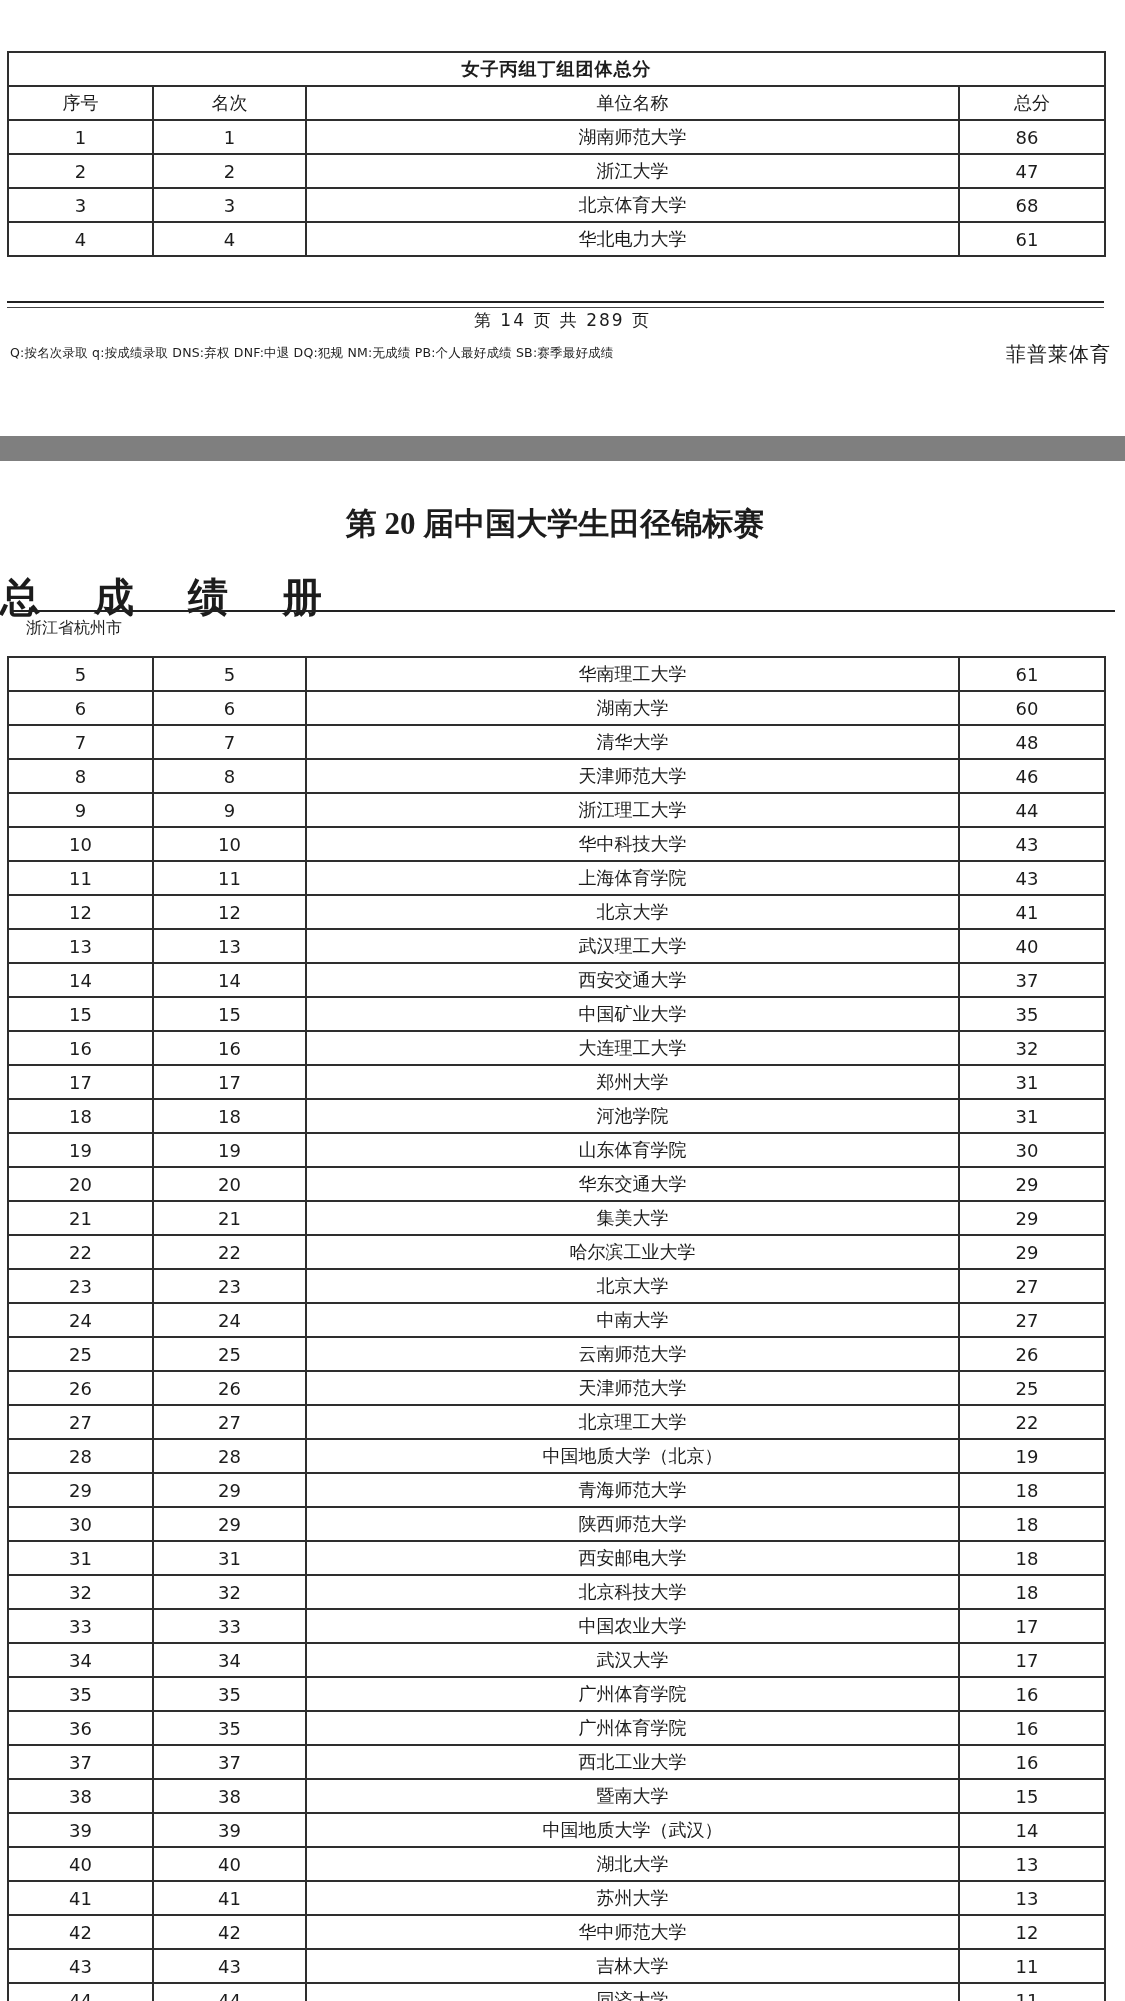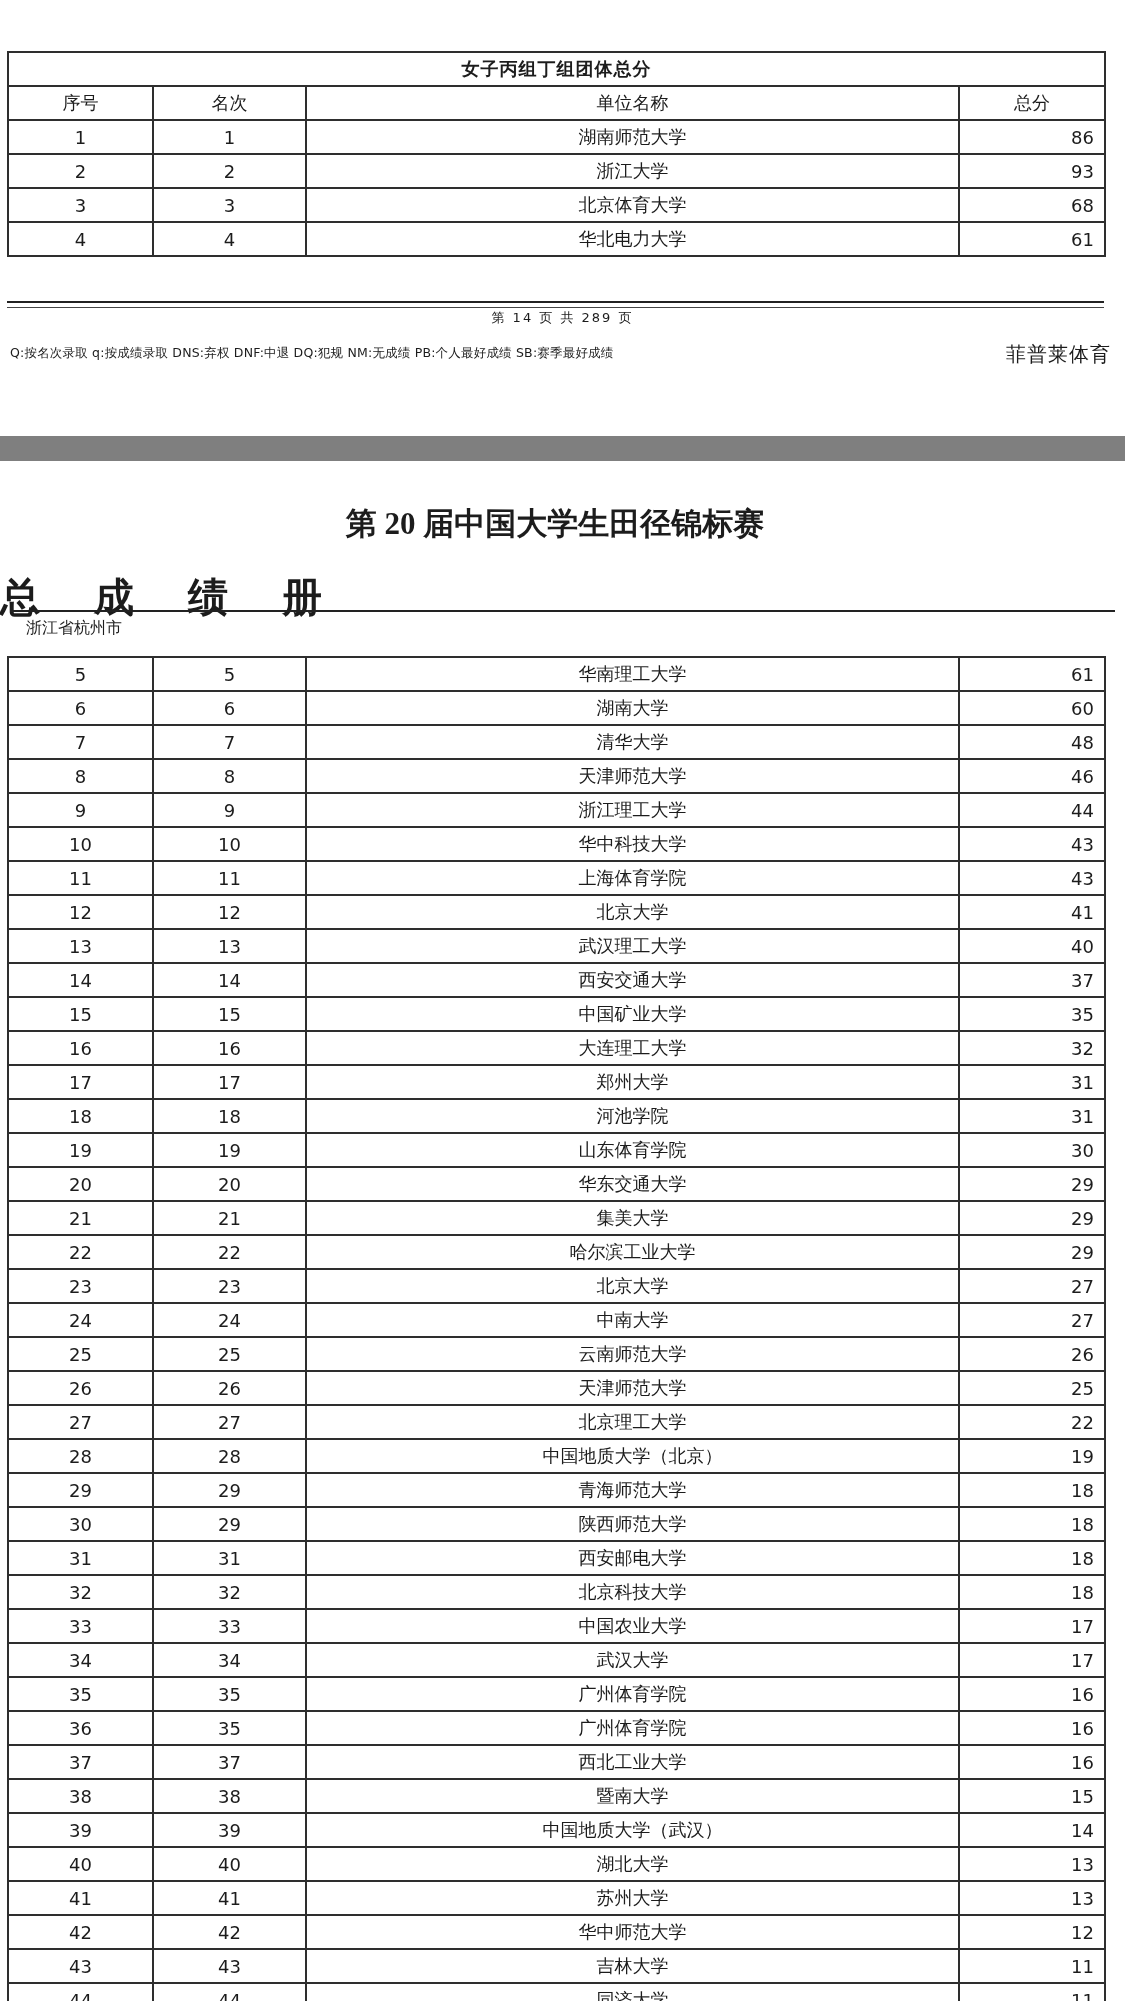--- a/index.html
+++ b/index.html
@@ -22,41 +22,41 @@
     border:2px solid #2e2e2e;
     height:32px;
     font-size:18px;
     text-align:center;
     vertical-align:middle;
     padding:0;
     overflow:hidden;
     white-space:nowrap;
   }
   table.score td.score-cell{
-    text-align:right;
+    text-align:center;
     padding-right:10px;
     margin-top:24px;
   }
   td.tbl-title{
     height:64px;
     font-size:30px;
     font-weight:bold;
     letter-spacing:1px;
   }
   td.hdr{
     height:27px;
     font-size:18px;
   }
   
   .rule-thick{left:7px;width:1097px;height:2px;background:#222;}
   .rule-thin{left:7px;width:1097px;height:1px;background:#444;}
   .page-indicator{
     left:0;width:1125px;
     text-align:center;
-    font-size:13px;
+    font-size:17px;
     letter-spacing:2px;
   }
   .legend{
     left:10px;
     font-size:12.5px;
     letter-spacing:0.2px;
     white-space:nowrap;
   }
   .brand{
     right:14px;
@@ -116,21 +116,21 @@
       <tr>
         <td>1</td>
         <td>1</td>
         <td>湖南师范大学</td>
         <td class="score-cell">86</td>
       </tr>
       <tr>
         <td>2</td>
         <td>2</td>
         <td>浙江大学</td>
-        <td class="score-cell">93</td>
+        <td class="score-cell">47</td>
       </tr>
       <tr>
         <td>3</td>
         <td>3</td>
         <td>北京体育大学</td>
         <td class="score-cell">68</td>
       </tr>
       <tr>
         <td>4</td>
         <td>4</td>

